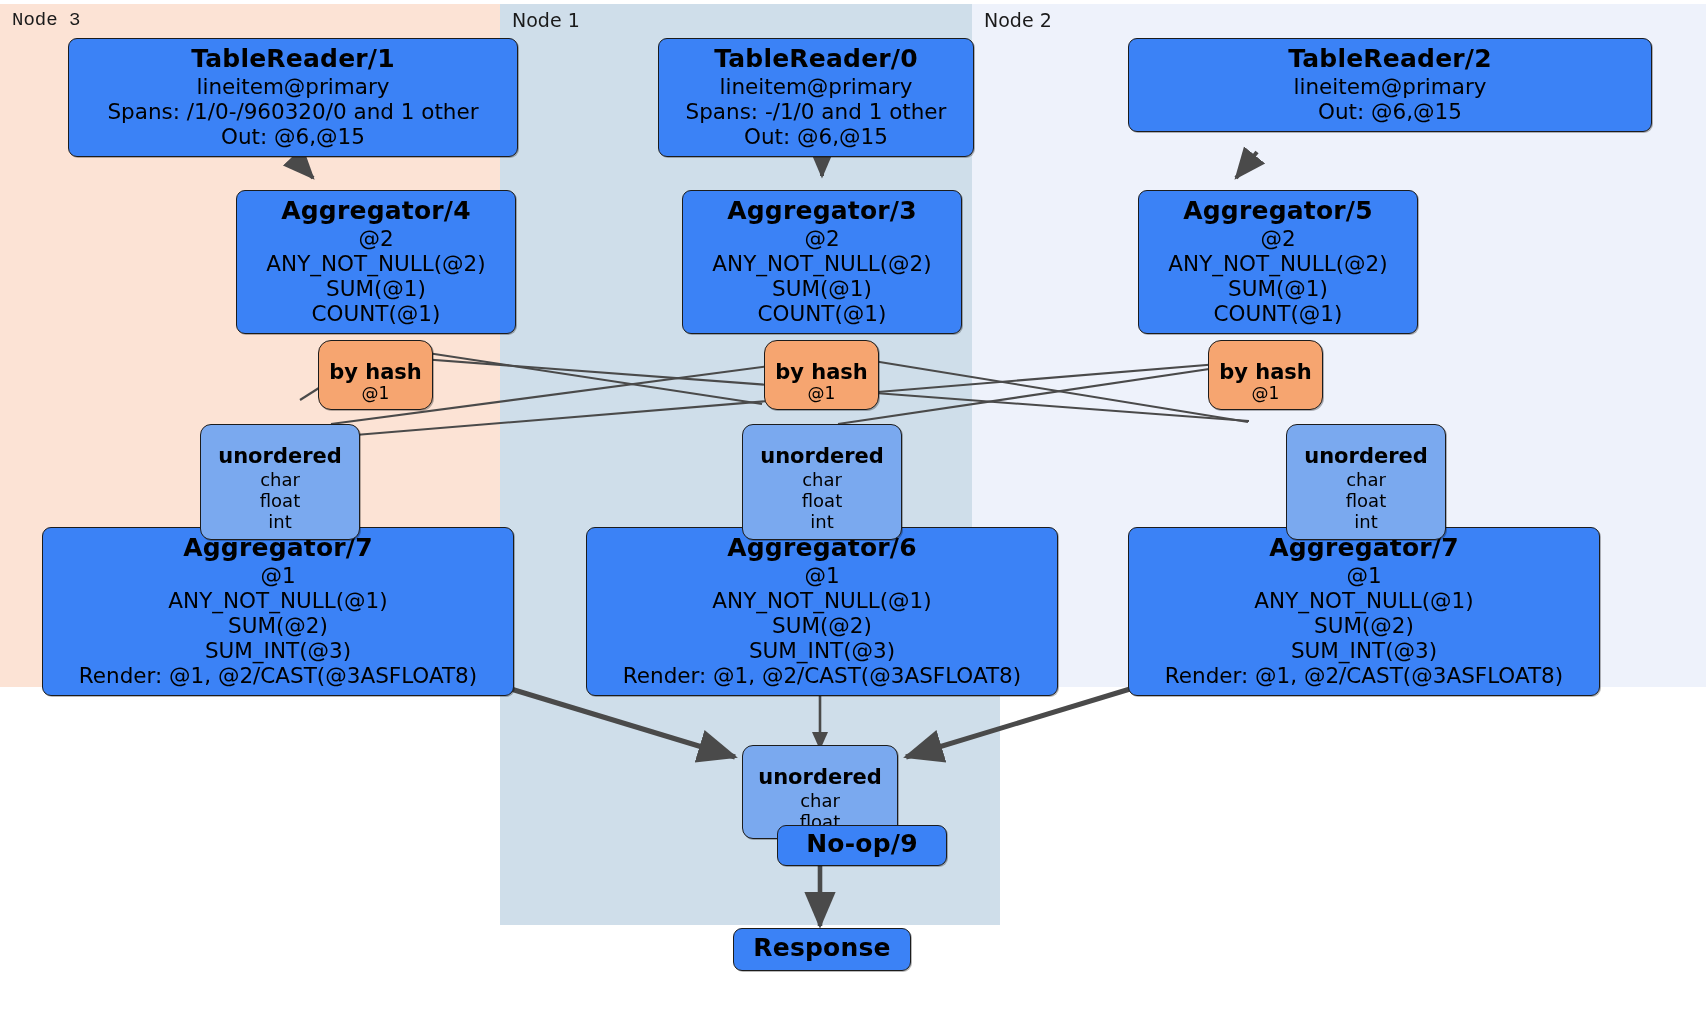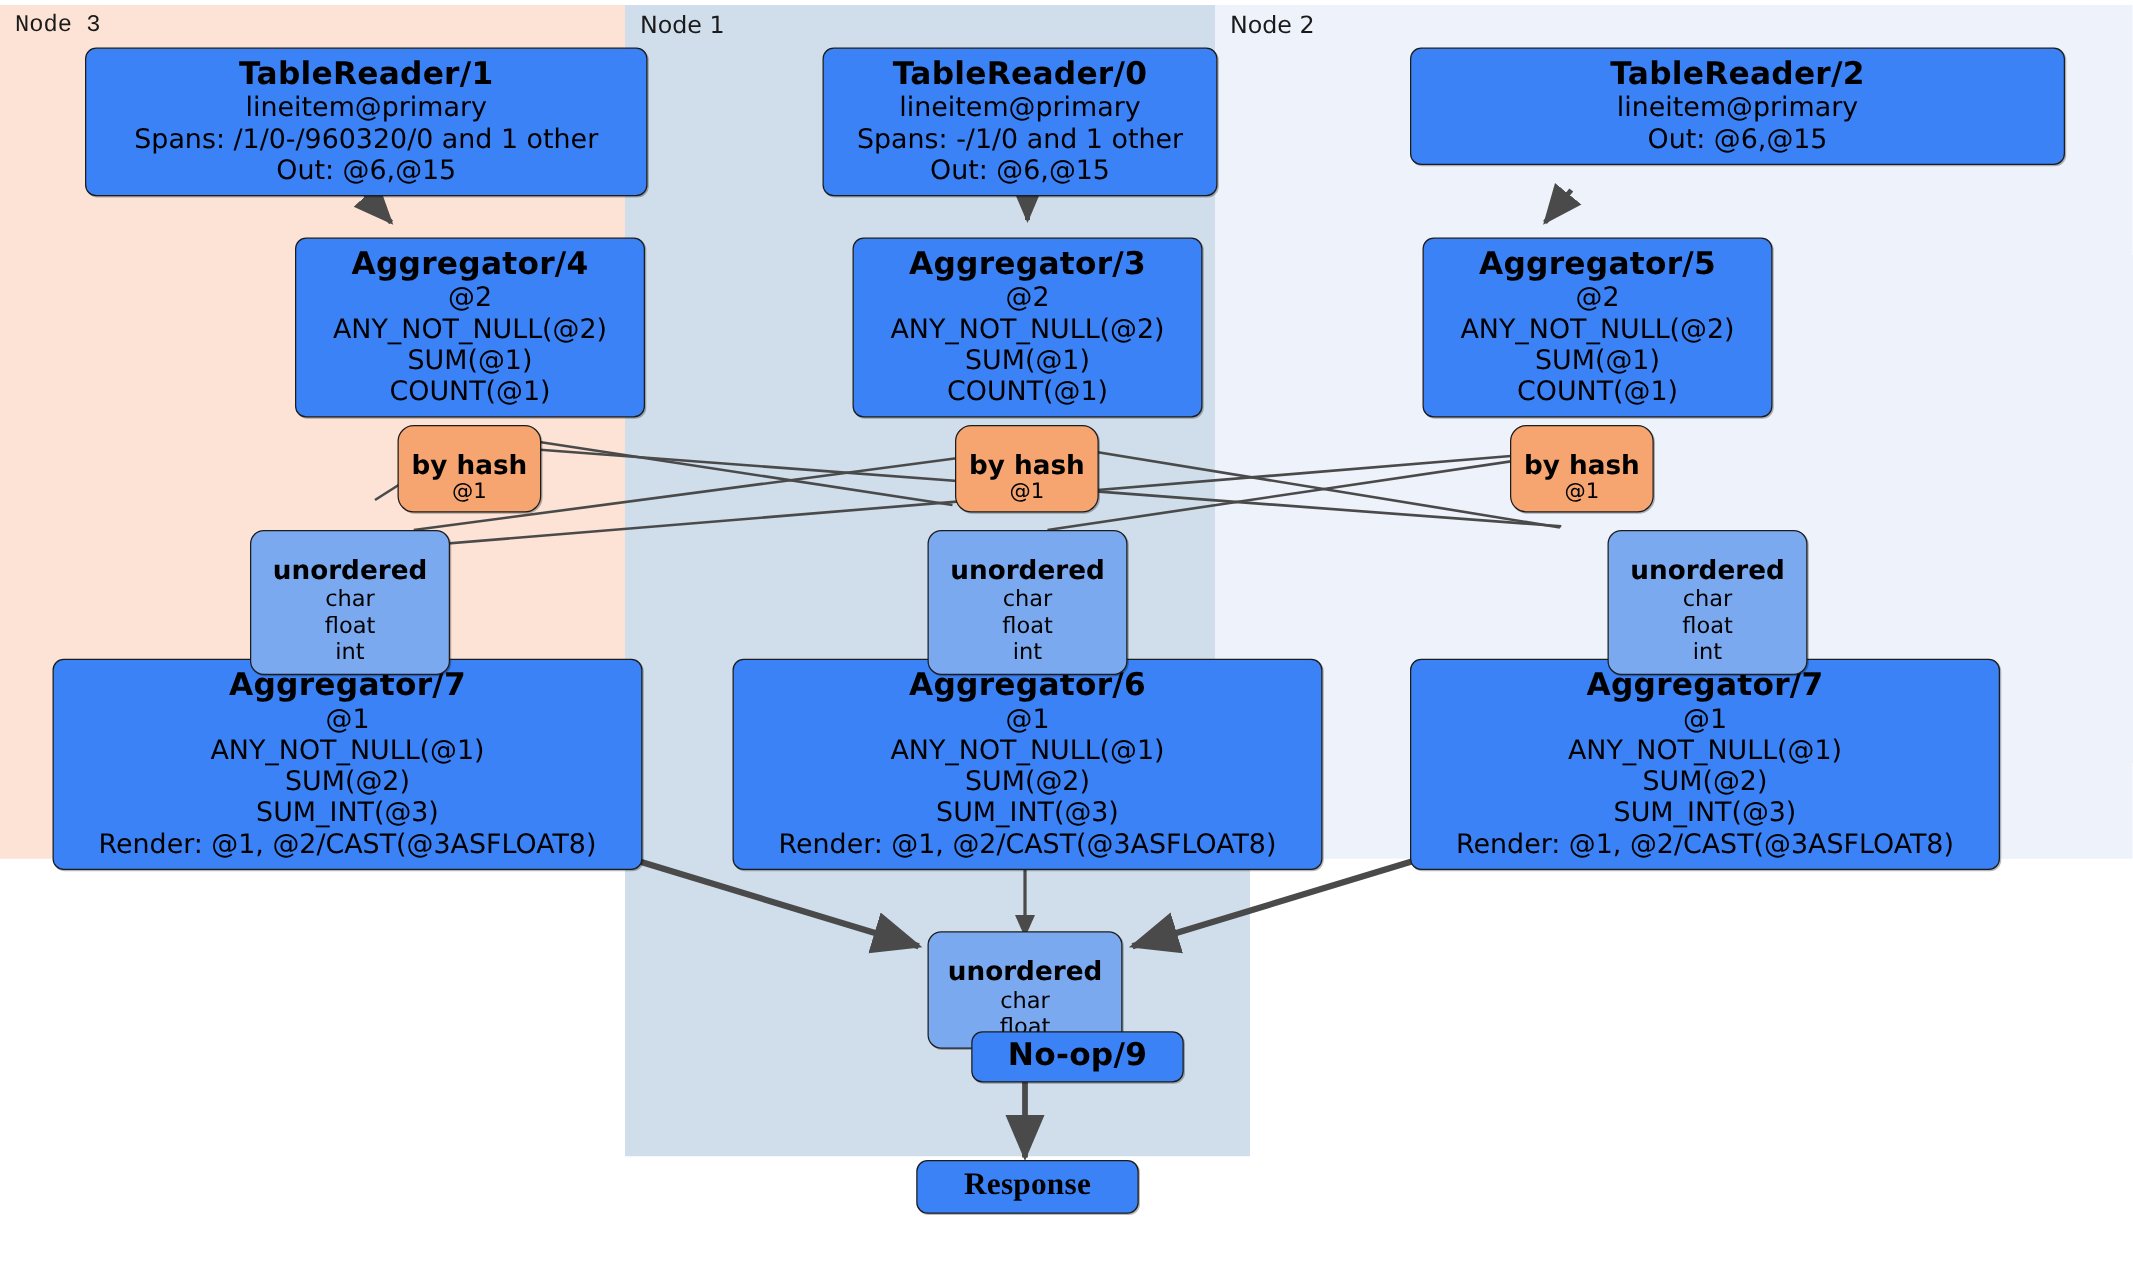--- a/index.html
+++ b/index.html
@@ -51,21 +51,21 @@
     background:#7aa9ef;border:1.6px solid #1c1c1c;border-radius:11px;
     text-align:center;color:#000;padding:20px 10px 6px 10px;
     box-shadow:1px 1px 0 rgba(0,0,0,.28);
     z-index:4;
   }
   .sync .t{font-size:21px;font-weight:bold;line-height:1.14;}
   .sync .l{font-size:18px;line-height:1.18;}
 
   .noop{z-index:6;margin-left:42px;}
   .noop .t{font-size:25px;font-weight:bold;}
-  .resp .t{font-size:25px;font-weight:bold;font-family:Liberation Serif, serif;}
+  .resp .t{font-size:25px;font-weight:bold;}
 </style>
 </head>
 <body>
 
 <div id="stage">
 
   <div class="node-panel" id="panel-node3">
     <span class="node-label">Node 3</span>
   </div>
   <div class="node-panel" id="panel-node1">

